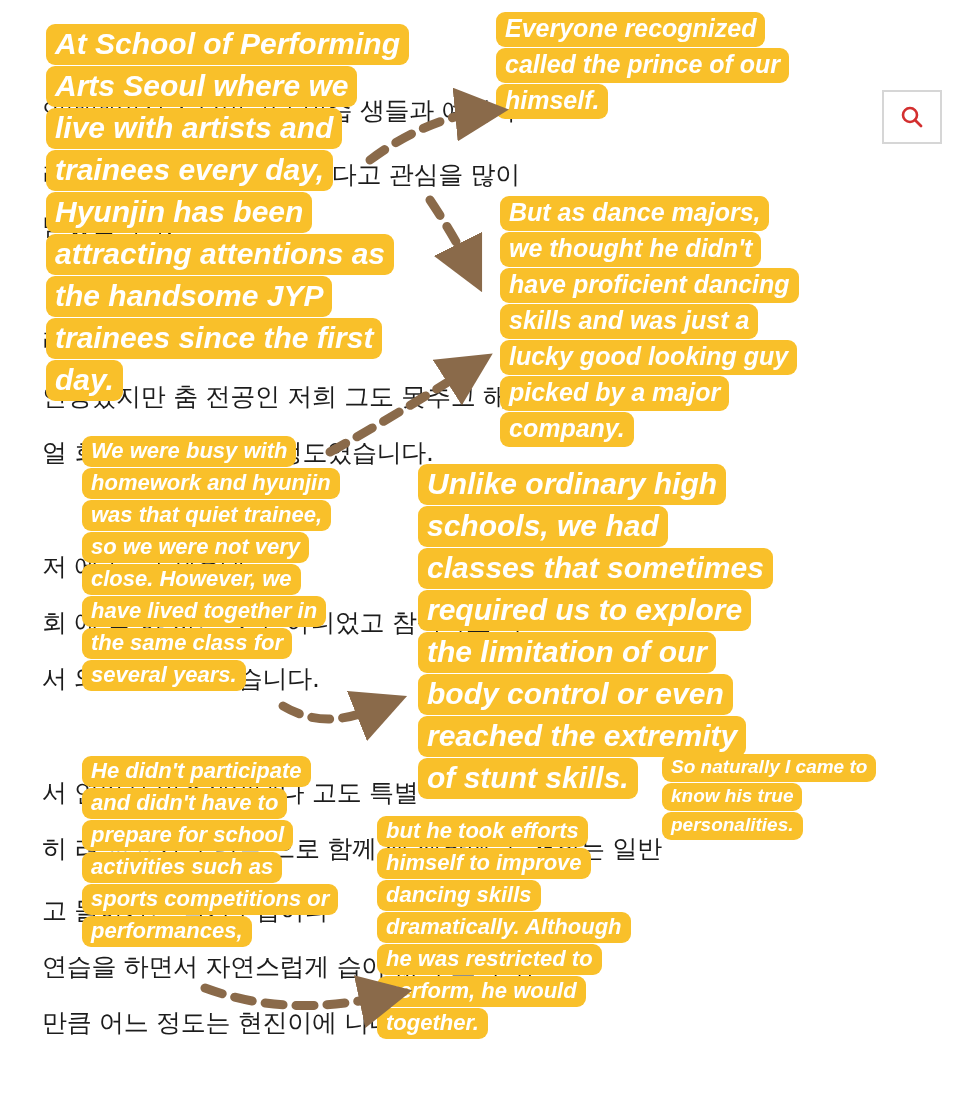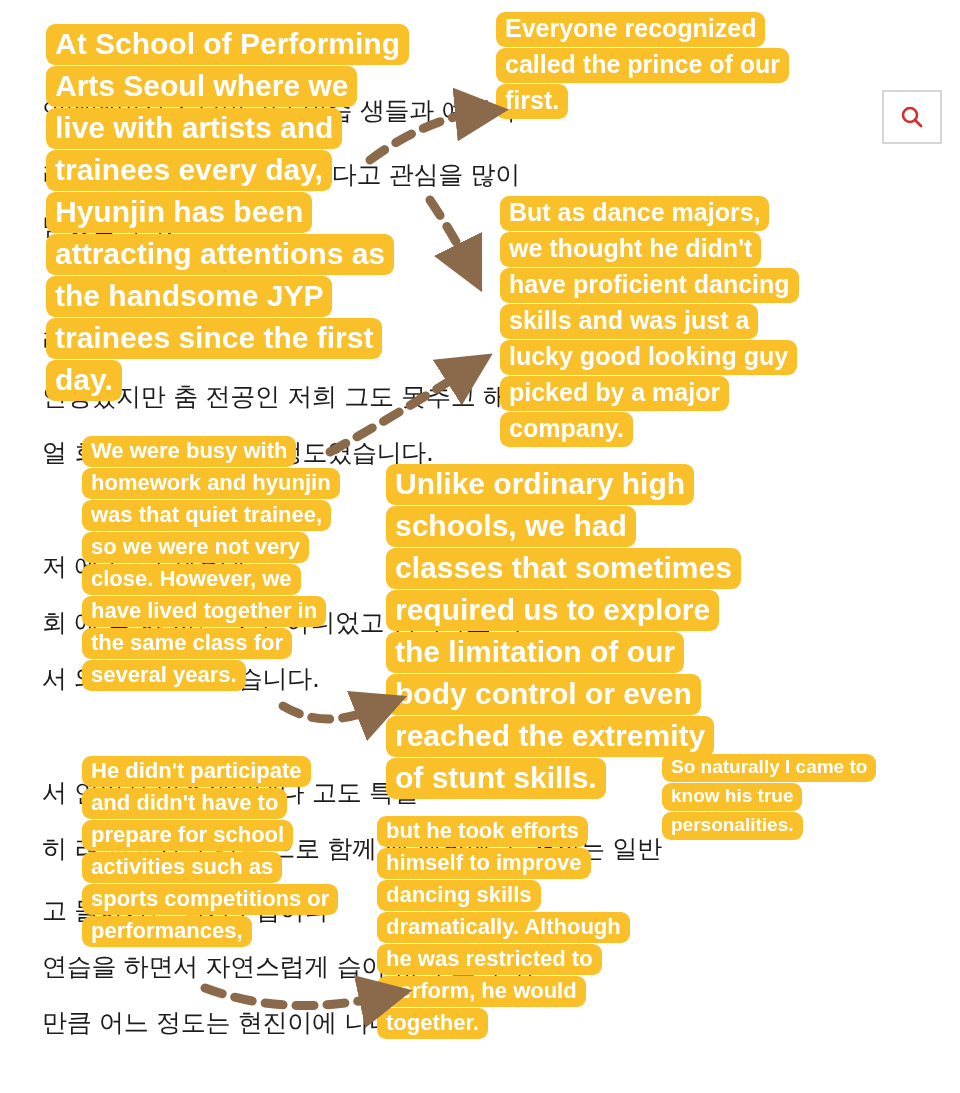--- a/index.html
+++ b/index.html
@@ -56,20 +56,21 @@
     z-index: 3;
     color: #ffffff;
     font-family: "Liberation Sans", sans-serif;
     font-weight: 700;
     box-sizing: border-box;
     padding: 6px 10px 8px 10px;
   }
   .hl span.txt {
     display: block;
     background: transparent;
+    font-style: italic;
   }
   
   .hl .line {
     display: table;
     background: #f9c02a;
     border-radius: 9px;
     padding: 1px 9px 3px 9px;
     margin: 0 0 1px 0;
     white-space: pre;
   }
@@ -145,21 +146,21 @@
       <span class="line">the handsome JYP</span>
       <span class="line">trainees since the first</span>
       <span class="line">day.</span>
     </span>
   </div>
 
   <div class="hl mid" style="left:486px; top:6px; width:300px;">
     <span class="txt">
       <span class="line">Everyone recognized</span>
       <span class="line">called the prince of our</span>
-      <span class="line">first.</span>
+      <span class="line">himself.</span>
     </span>
   </div>
 
   <div class="hl mid" style="left:490px; top:190px; width:310px;">
     <span class="txt">
       <span class="line">But as dance majors,</span>
       <span class="line">we thought he didn't</span>
       <span class="line">have proficient dancing</span>
       <span class="line">skills and was just a</span>
       <span class="line">lucky good looking guy</span>
@@ -174,21 +175,21 @@
       <span class="line">homework and hyunjin</span>
       <span class="line">was that quiet trainee,</span>
       <span class="line">so we were not very</span>
       <span class="line">close. However, we</span>
       <span class="line">have lived together in</span>
       <span class="line">the same class for</span>
       <span class="line">several years.</span>
     </span>
   </div>
 
-  <div class="hl big" style="left:376px; top:458px; width:390px;">
+  <div class="hl big" style="left:408px; top:458px; width:390px;">
     <span class="txt">
       <span class="line">Unlike ordinary high</span>
       <span class="line">schools, we had</span>
       <span class="line">classes that sometimes</span>
       <span class="line">required us to explore</span>
       <span class="line">the limitation of our</span>
       <span class="line">body control or even</span>
       <span class="line">reached the extremity</span>
       <span class="line">of stunt skills.</span>
     </span>

